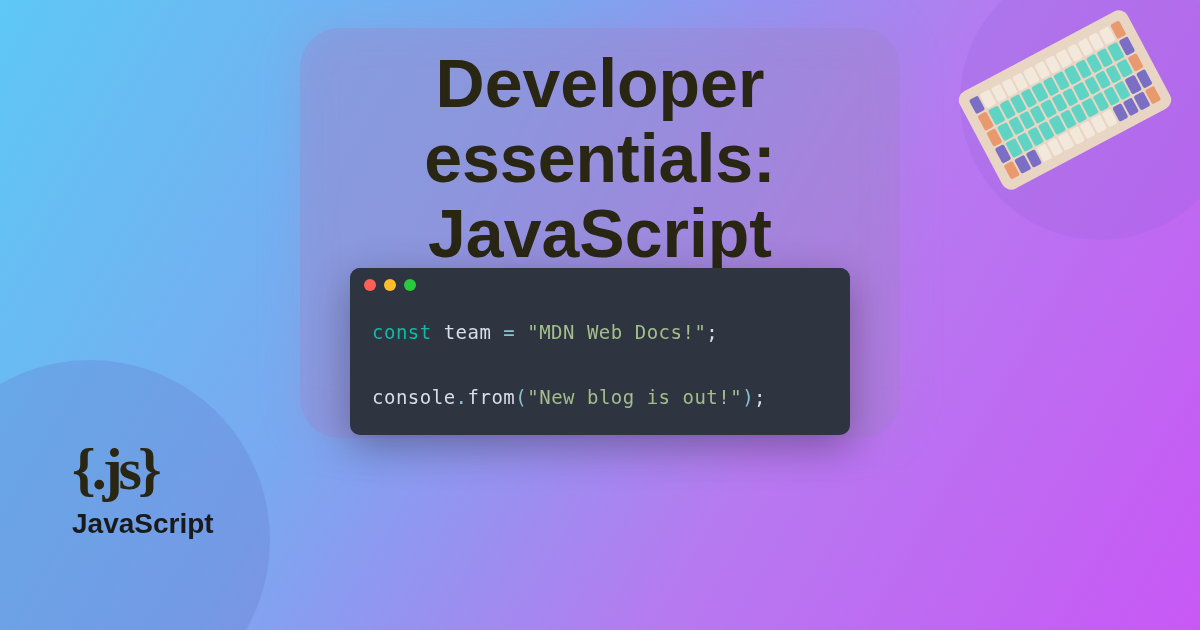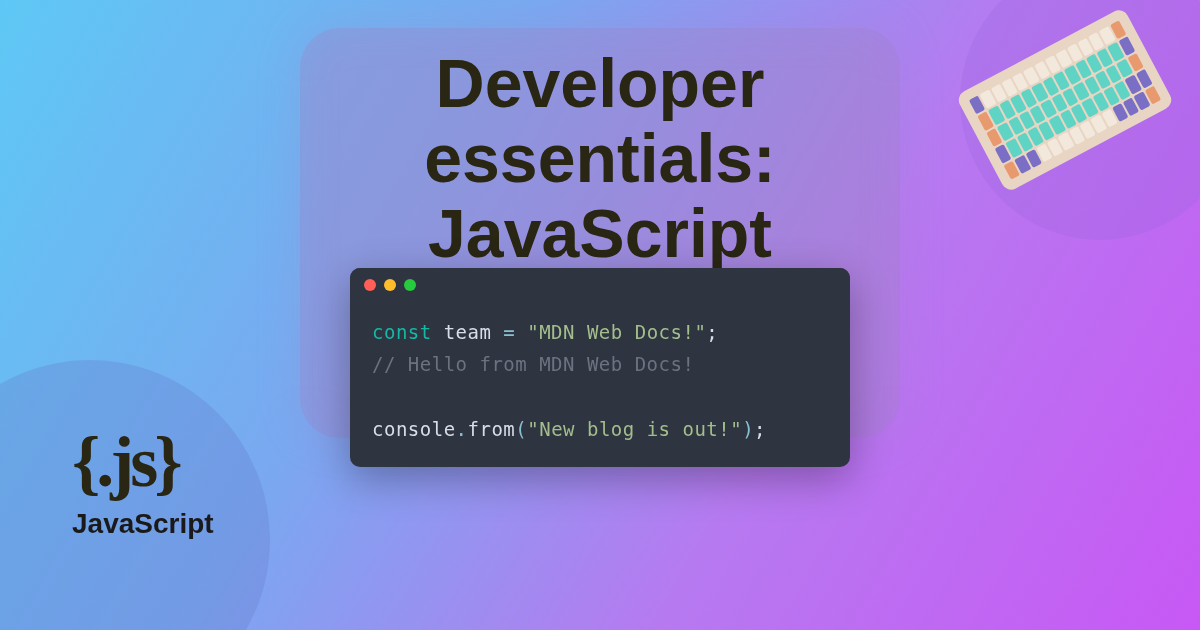--- a/index.html
+++ b/index.html
@@ -87,21 +87,21 @@
 .k4 { background: #f2e8dc; }
 
 
 .js-logo {
   position: absolute;
   left: 72px;
   bottom: 90px;
   text-align: left;
 }
 .js-logo .braces {
-  font-size: 72px;
+  font-size: 60px;
   font-weight: 900;
   color: #2a2614;
   letter-spacing: -4px;
   font-family: Georgia, serif;
 }
 .js-logo .label {
   font-size: 28px;
   font-weight: 700;
   color: #1a1a1a;
   margin-top: 4px;
@@ -242,17 +242,16 @@
 </div>
 
 <div class="code-window">
   <div class="code-titlebar">
     <div class="tlight tl-red"></div>
     <div class="tlight tl-yellow"></div>
     <div class="tlight tl-green"></div>
   </div>
   <div class="code-body">
     <div class="code-line"><span class="tok-keyword">const</span><span class="tok-default"> team </span><span class="tok-punct">=</span><span class="tok-string"> "MDN Web Docs!"</span><span class="tok-default">;</span></div>
-    <div class="code-line tok-comment">// Hello from MDN Web Docs!</div>
     <div class="blank-line"></div>
     <div class="code-line"><span class="tok-default">console</span><span class="tok-punct">.</span><span class="tok-method">from</span><span class="tok-punct">(</span><span class="tok-string">"New blog is out!"</span><span class="tok-punct">)</span><span class="tok-default">;</span></div>
   </div>
 </div>
 
 </body></html>

